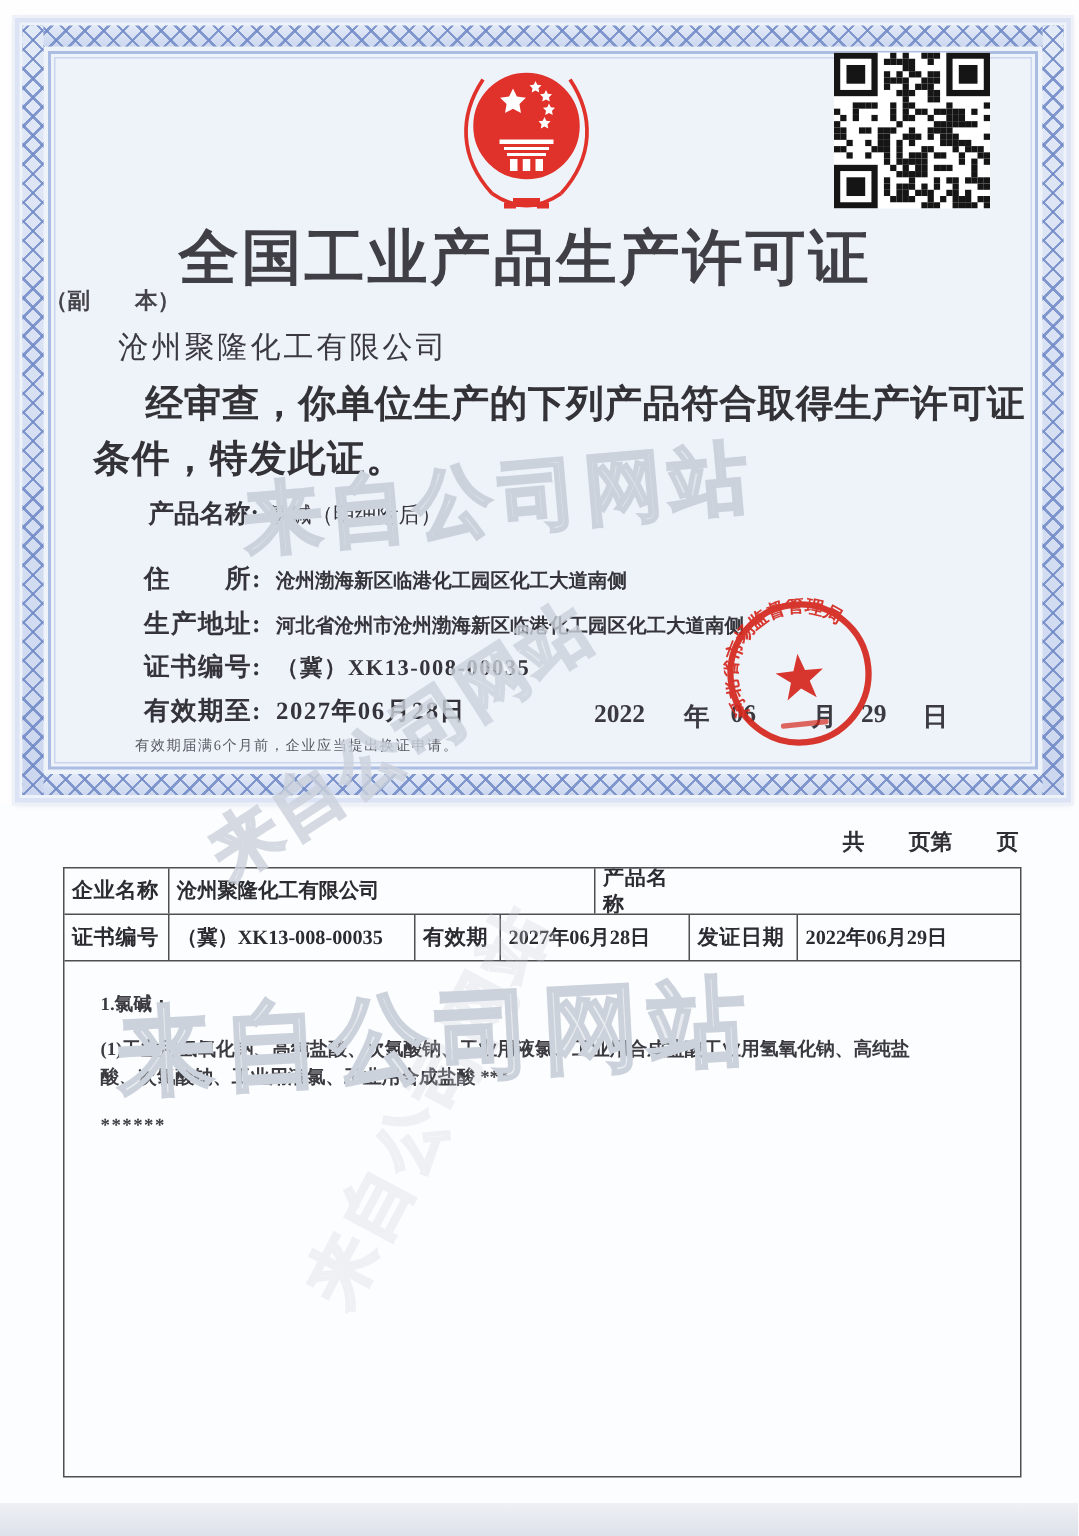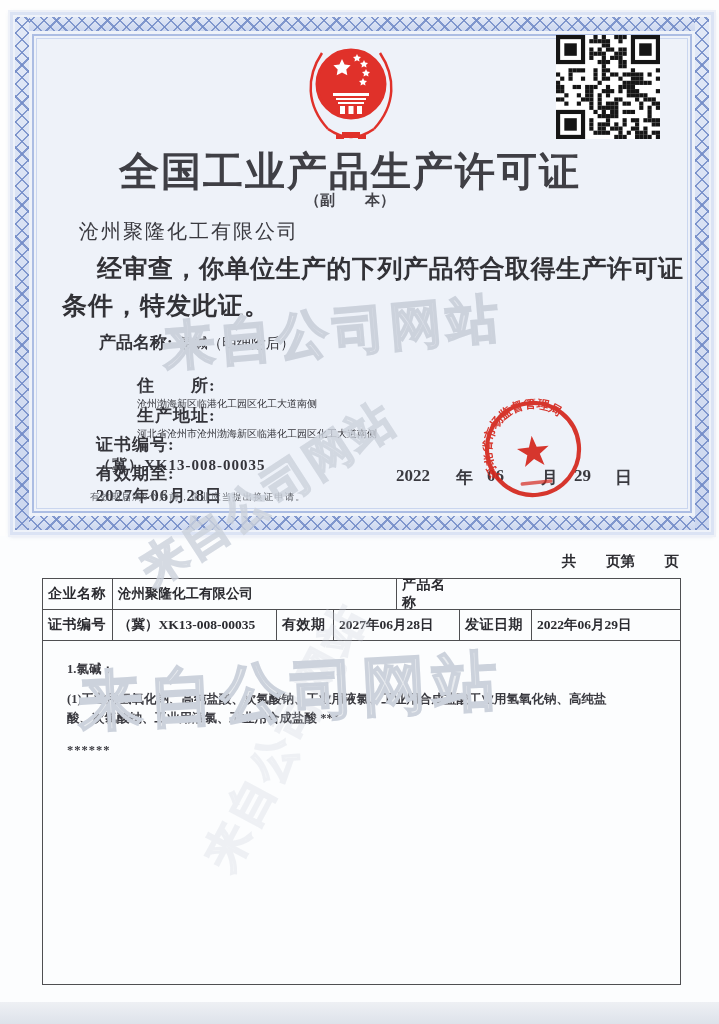--- a/index.html
+++ b/index.html
@@ -28,31 +28,31 @@
   .wm1{left:162px;top:298px;font-size:52px;letter-spacing:5px;transform:rotate(-5deg);}
   .wm2{left:128px;top:548px;font-size:46px;letter-spacing:3px;transform:rotate(-33deg);transform-origin:left top;opacity:.8;}
   .wm3{left:78px;top:648px;font-size:64px;letter-spacing:7px;transform:rotate(-3deg);}
   .wm4{left:190px;top:852px;font-size:46px;letter-spacing:3px;transform:rotate(-62deg);transform-origin:left top;opacity:.28;}
   
   .z{position:absolute;z-index:4;color:#34343a;}
   .emblem{left:300px;top:37px;}
   .qr{left:556px;top:35px;width:104px;height:104px;background:#fff;}
   .title{left:30px;top:144px;width:640px;text-align:center;font-size:40px;font-weight:bold;
          letter-spacing:2px;color:#3f3f45;}
-  .subtitle{left:30px;top:191px;width:640px;text-align:center;font-size:15px;font-weight:bold;color:#44444a;}
+  .subtitle{left:30px;top:191px;width:640px;text-align:left;font-size:15px;font-weight:bold;color:#44444a;}
   .company{left:79px;top:218px;font-size:20px;letter-spacing:2px;color:#3a3a40;}
   .stmt1{left:97px;top:252px;font-size:25px;font-weight:bold;letter-spacing:.5px;color:#323237;}
   .stmt2{left:62px;top:289px;font-size:25px;font-weight:bold;letter-spacing:1px;color:#323237;}
   .prodrow{left:99px;top:331px;}
   .prodrow .lab{font-size:17px;font-weight:bold;}
   .prodrow .val{font-size:14.5px;font-weight:normal;margin-left:6px;}
-  .field{display:flex;align-items:baseline;flex-direction:column;}
+  .field{display:flex;align-items:baseline;}
   .field .lab{font-size:17px;font-weight:bold;width:88px;letter-spacing:1px;}
   .f0{left:96px;top:374px}.f1{left:96px;top:404px}.f2{left:96px;top:433px}.f3{left:96px;top:462px}
-  .v-sm{font-size:10px;font-weight:normal;margin-left:41px;}
+  .v-sm{font-size:13px;font-weight:bold;}
   .v-md{font-size:15px;font-weight:bold;letter-spacing:1px;}
   .v-lg{font-size:16.5px;font-weight:bold;letter-spacing:1px;}
   .note{left:90px;top:491px;font-size:9.5px;color:#595c63;letter-spacing:1px;}
   .d{position:absolute;z-index:4;top:466px;font-size:17px;font-weight:bold;color:#3a3a40;}
   .dy{left:396px}.du1{left:456px}.dm{left:487px}.du2{left:541px}.dd{left:574px}.du3{left:615px}
   .seal{position:absolute;left:483px;top:399px;z-index:9;transform:rotate(-6deg);opacity:.93;}
   
   .lower{position:absolute;left:0;top:536px;width:719px;height:466px;background:#fcfdfe;z-index:0;}
   .bottomedge{position:absolute;left:0;top:1002px;width:719px;height:22px;
               background:linear-gradient(#eef0f4,#dde2ea);z-index:0;}

